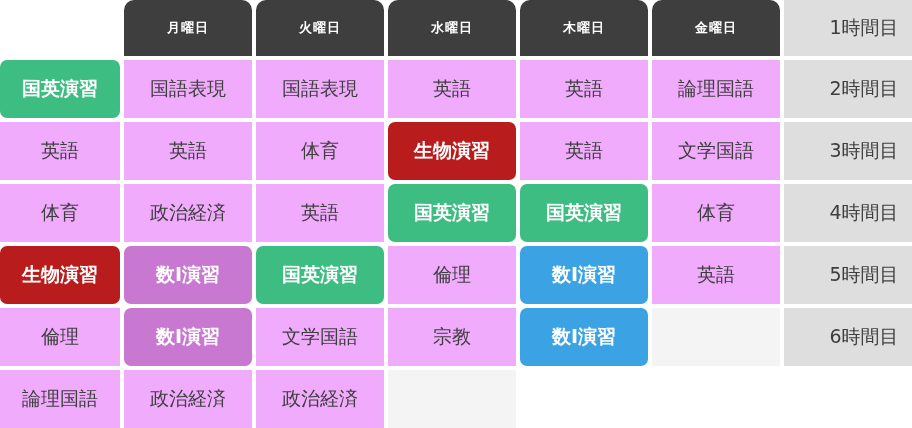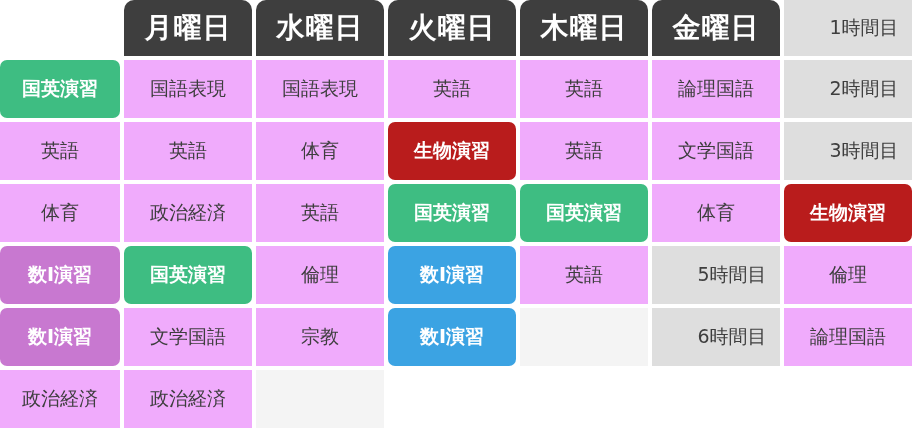--- a/index.html
+++ b/index.html
@@ -32,21 +32,21 @@
   }
 
   
   .day-head {
     background: #3e3e3e;
     color: #ffffff;
     border-radius: 10px 10px 0 0;
     display: flex;
     align-items: center;
     justify-content: center;
-    font-size: 28px;
+    font-size: 13px;
     font-weight: bold;
     letter-spacing: 1px;
     box-sizing: border-box;
   }
 
   
   .period-label {
     background: #dedede;
     color: #3e3e3e;
     display: flex;
@@ -80,22 +80,22 @@
   .cell.purple { background: #c878d0; }
   .cell.blue   { background: #3ba3e3; }
   .cell.empty  { background: #f4f4f4; }
 </style>
 </head>
 <body>
 
 <div id="timetable">
     <div class="corner"></div>
     <div class="day-head">月曜日</div>
+    <div class="day-head">火曜日</div>
     <div class="day-head">水曜日</div>
-    <div class="day-head">火曜日</div>
     <div class="day-head">木曜日</div>
     <div class="day-head">金曜日</div>
     <div class="period-label">1時間目</div>
     <div class="cell hl green">国英演習</div>
     <div class="cell">国語表現</div>
     <div class="cell">国語表現</div>
     <div class="cell">英語</div>
     <div class="cell">英語</div>
     <div class="cell">論理国語</div>
     <div class="period-label">2時間目</div>
@@ -105,20 +105,21 @@
     <div class="cell hl red">生物演習</div>
     <div class="cell">英語</div>
     <div class="cell">文学国語</div>
     <div class="period-label">3時間目</div>
     <div class="cell">体育</div>
     <div class="cell">政治経済</div>
     <div class="cell">英語</div>
     <div class="cell hl green">国英演習</div>
     <div class="cell hl green">国英演習</div>
     <div class="cell">体育</div>
+    <div class="period-label">4時間目</div>
     <div class="cell hl red">生物演習</div>
     <div class="cell hl purple">数I演習</div>
     <div class="cell hl green">国英演習</div>
     <div class="cell">倫理</div>
     <div class="cell hl blue">数I演習</div>
     <div class="cell">英語</div>
     <div class="period-label">5時間目</div>
     <div class="cell">倫理</div>
     <div class="cell hl purple">数I演習</div>
     <div class="cell">文学国語</div>

